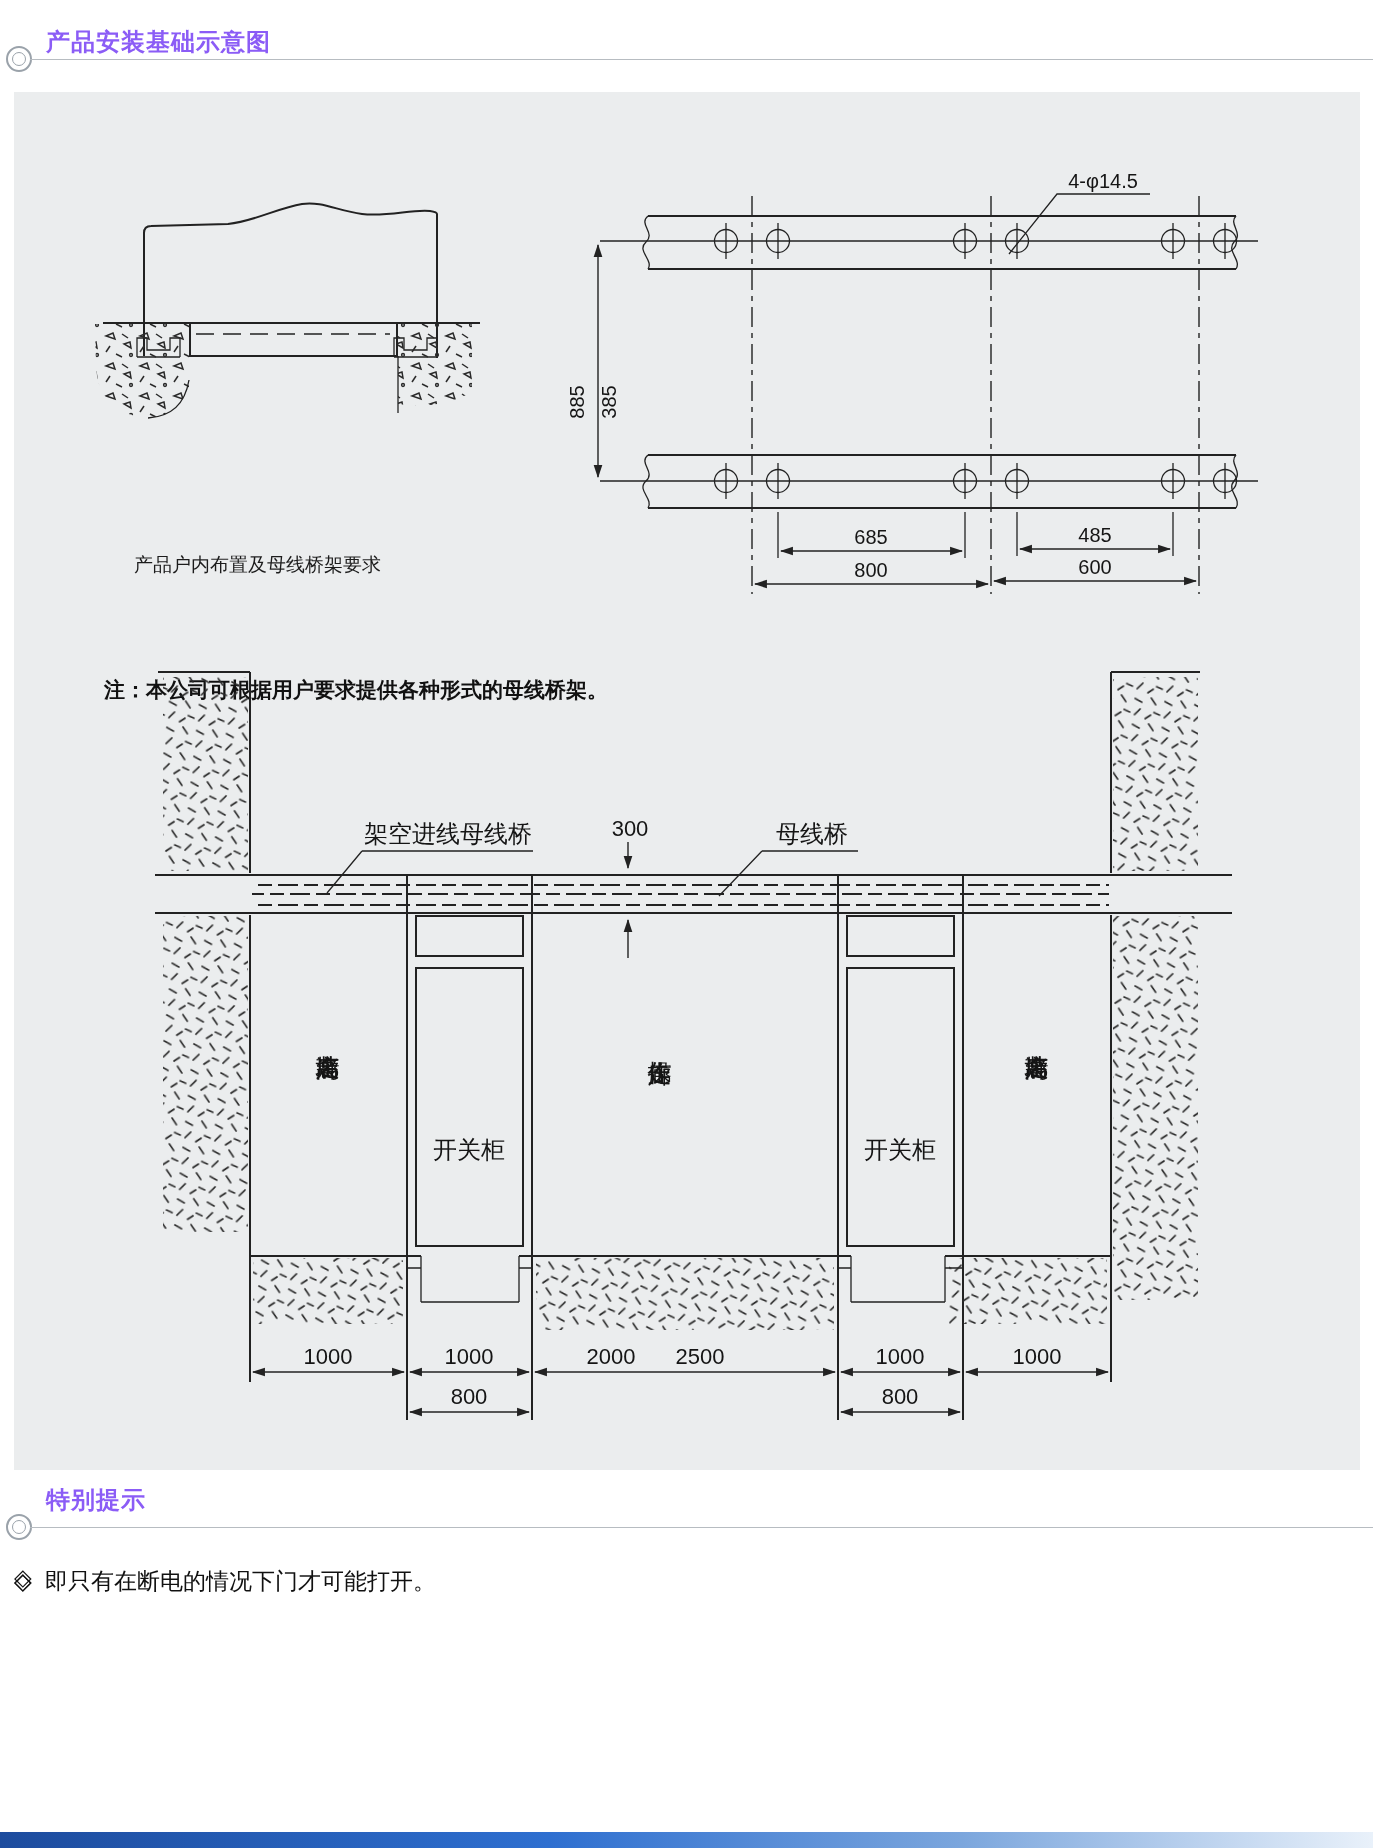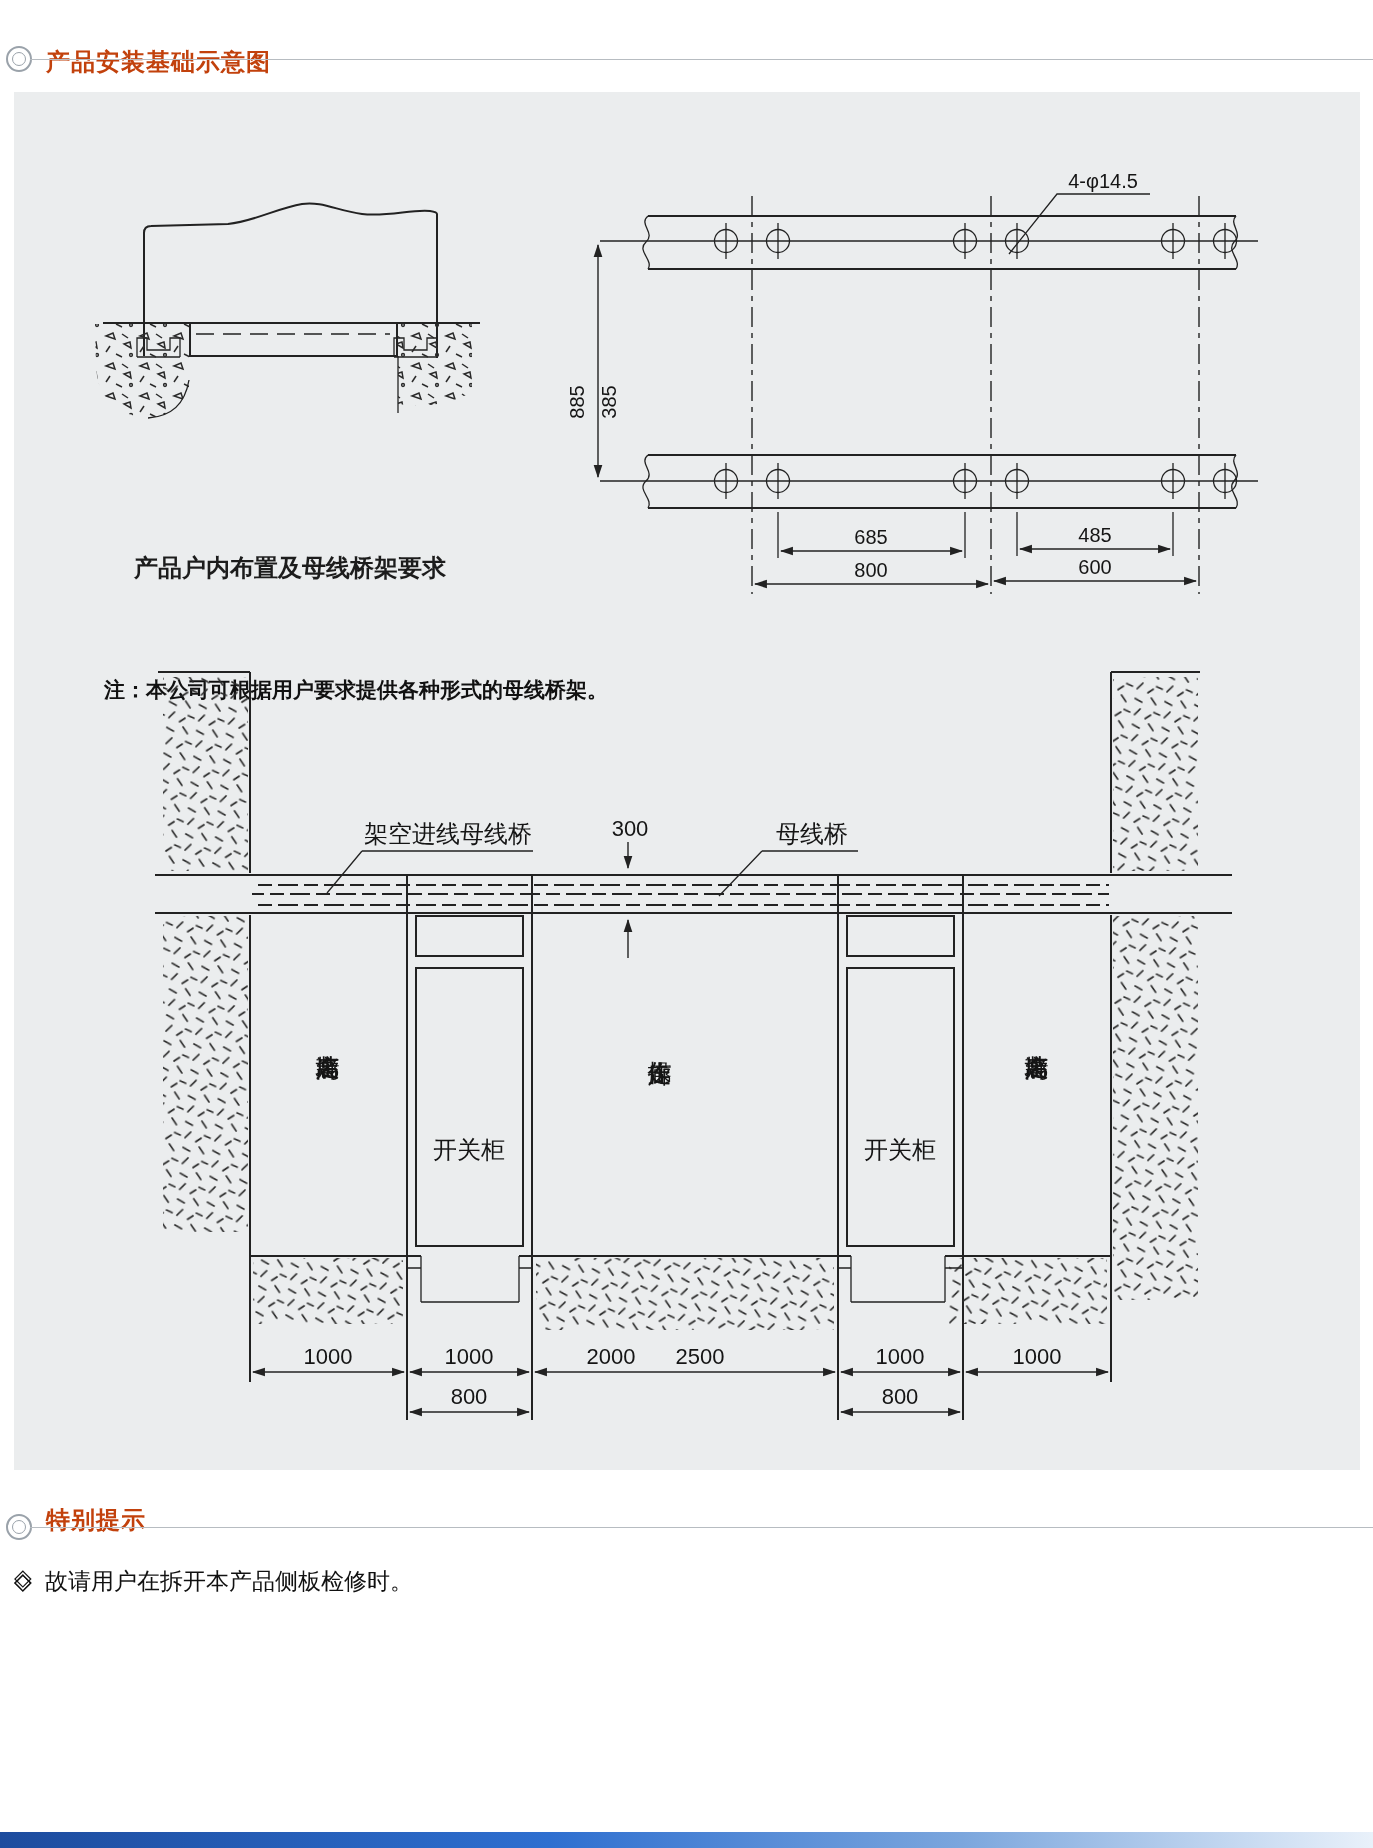--- a/index.html
+++ b/index.html
@@ -1,23 +1,23 @@
 <!DOCTYPE html>
 <html><head>
 <meta charset="utf-8">
 <style>
   html,body{margin:0;padding:0;background:#fff;}
   body{width:1373px;height:1848px;position:relative;font-family:"Liberation Sans",sans-serif;overflow:hidden;}
   .abs{position:absolute;}
-  .sec-title{font-size:24px;font-weight:bold;color:#c2410c;letter-spacing:1px;margin-top:20px;}
+  .sec-title{font-size:24px;font-weight:bold;color:#8b5cf6;letter-spacing:1px;}
   .ring{width:26px;height:26px;border:2px solid #9aa2aa;border-radius:50%;box-sizing:border-box;display:flex;align-items:center;justify-content:center;background:#fff;}
   .ring-in{width:14px;height:14px;border:1.5px solid #9aa2aa;border-radius:50%;box-sizing:border-box;}
   .hline{height:1px;background:#b7bcc1;}
   .panel{background:#ebedee;}
-  .caption{font-size:24px;font-weight:700;color:#1c1c1c;}
+  .caption{font-size:19px;font-weight:400;color:#1c1c1c;}
   .note{font-size:21px;font-weight:600;color:#111;}
   .bullets{width:1340px;font-size:23px;color:#111;line-height:47px;}
   .bullet{position:relative;padding-left:31px;margin-bottom:4px;}
   .bullet .mk{position:absolute;left:0;top:0;}
   .footer-bar{background:linear-gradient(90deg,#1d4c9e 0%,#2e6fd0 40%,#7ba6dd 70%,#e9f1fa 100%);}
   
   svg{display:block;}
   .ln{stroke:#222;stroke-width:2;fill:none;}
   .tn{stroke:#222;stroke-width:1.3;fill:none;}
   .dsh{stroke:#222;stroke-width:1.4;fill:none;stroke-dasharray:20 6 5 6;}
@@ -230,17 +230,17 @@
 
 <div class="abs bullets" style="left:14px;top:1554px;">
   <div class="bullet">
     <span class="mk">◇</span>
   </div>
   <div class="bullet">
     <span class="mk">◇</span>
   </div>
   <div class="bullet">
     <span class="mk">◇</span>
-    <span>故请用户在拆开本产品侧板检修时。</span>
+    <span>即只有在断电的情况下门才可能打开。</span>
   </div>
 </div>
 
 <div class="abs footer-bar" style="left:0;top:1832px;width:1373px;height:16px;"></div>
 
 </body></html>

